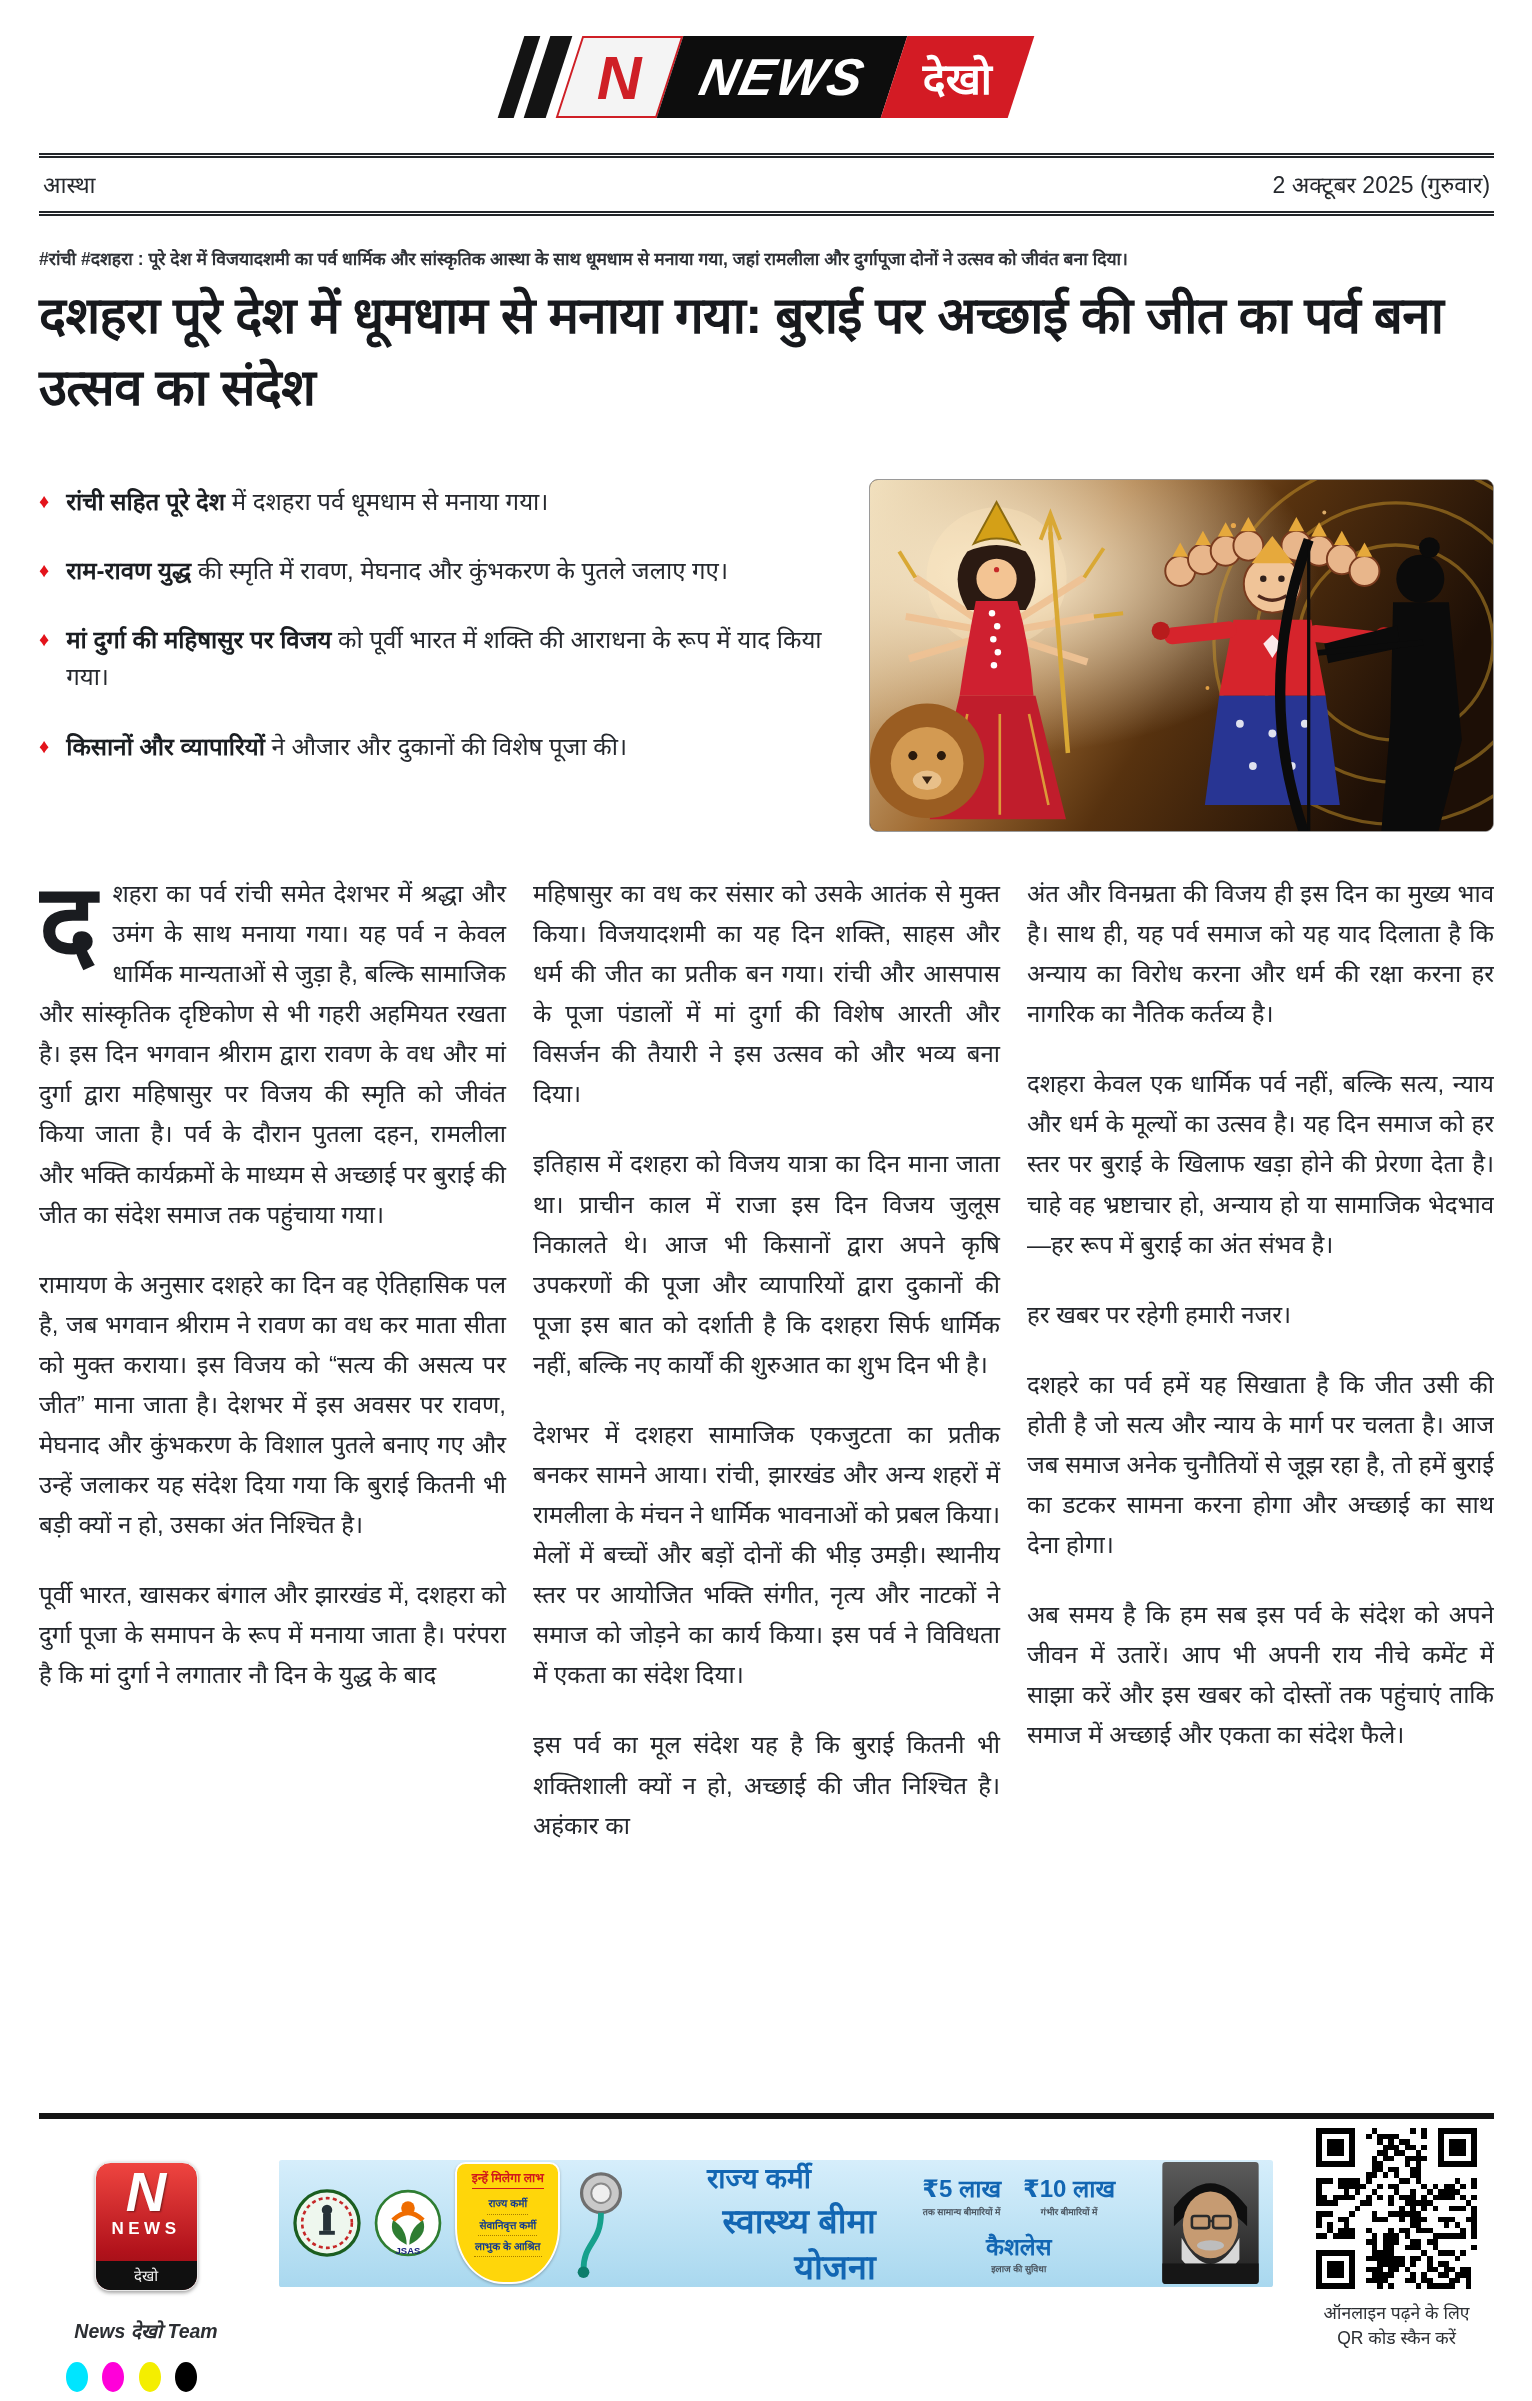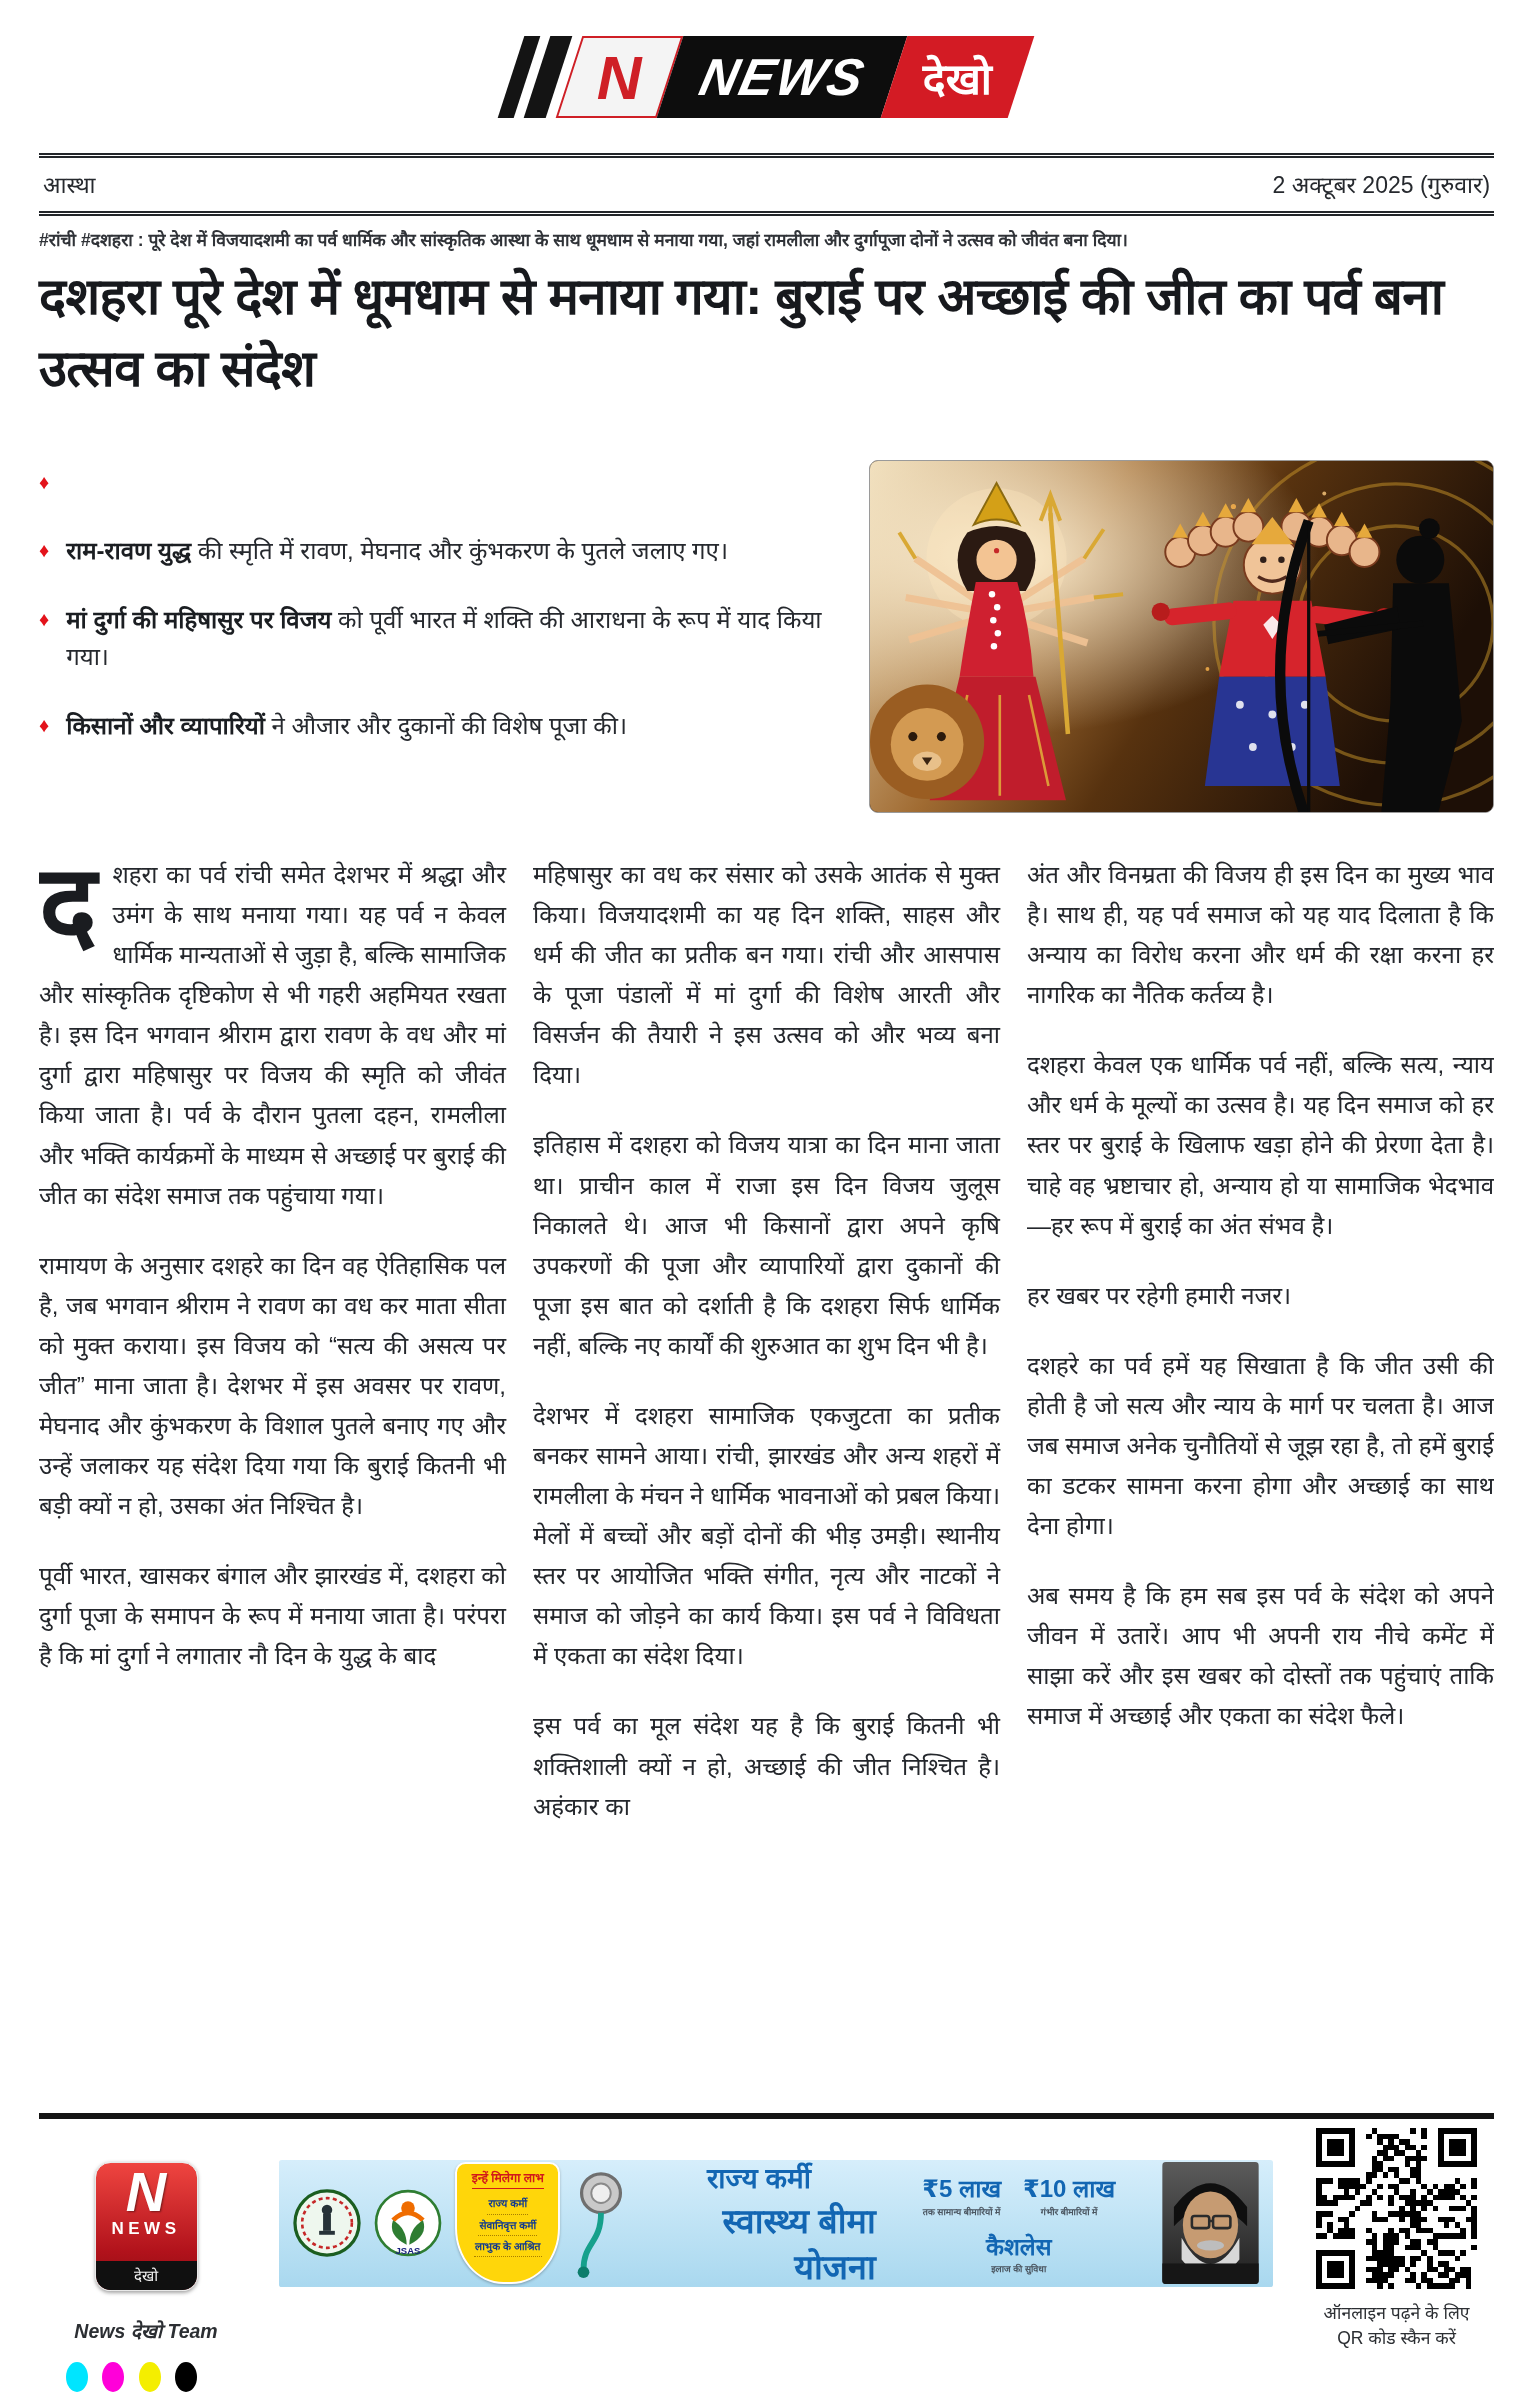--- a/index.html
+++ b/index.html
@@ -16,21 +16,21 @@
   .lg-news{width:224px;background:#0d0d0d;display:flex;align-items:center;justify-content:center;}
   .lg-news span{transform:skewX(6deg);font-size:52px;font-weight:900;font-style:italic;color:#fff;letter-spacing:1.9px;}
   .lg-dekho{width:127px;background:#d31b24;display:flex;align-items:center;justify-content:center;}
   .lg-dekho span{transform:skewX(18deg);font-size:43px;font-weight:800;color:#fff;}
 
   
   .masthead{margin:35px 39px 0;border-top:5.8px double #23262a;border-bottom:5.8px double #23262a;}
   .masthead-inner{display:flex;justify-content:space-between;align-items:center;padding:10.4px 3.9px;}
   .masthead-inner .sec{font-size:23px;color:#26292e;}
   .masthead-inner .date{font-size:23px;color:#26292e;}
-  .tagline{margin:11px 39px 0;font-size:17.5px;font-weight:700;color:#303338;}
+  .tagline{margin:30px 39px 0;font-size:17.5px;font-weight:700;color:#303338;}
 
   
   .headline{margin:10.4px 39px 0;font-size:51px;line-height:1.40;font-weight:900;color:#17191d;letter-spacing:-0.6px;}
 
   
   .lead{display:flex;gap:30px;margin:56px 39px 0;align-items:flex-start;}
   .bullets{flex:1;min-width:0;padding-top:3.9px;}
   .bullet{display:flex;gap:17px;margin-bottom:32px;font-size:24px;line-height:1.55;color:#26292e;}
   .bullet .dia{color:#e3131b;font-size:20px;line-height:1.8;flex:none;}
   .bullet b{font-weight:800;color:#1b1e22;}
@@ -108,20 +108,21 @@
   </div>
 
   <div class="tagline">#रांची #दशहरा : पूरे देश में विजयादशमी का पर्व धार्मिक और सांस्कृतिक आस्था के साथ धूमधाम से मनाया गया, जहां रामलीला और दुर्गापूजा दोनों ने उत्सव को जीवंत बना दिया।</div>
 
   <h1 class="headline">दशहरा पूरे देश में धूमधाम से मनाया गया: बुराई पर अच्छाई की जीत का पर्व बना उत्सव का संदेश</h1>
 
   <div class="lead">
     <div class="bullets">
       <div class="bullet">
         <span class="dia">♦</span>
+        <span><b>रांची सहित पूरे देश</b><span> में दशहरा पर्व धूमधाम से मनाया गया।</span></span>
       </div>
       <div class="bullet">
         <span class="dia">♦</span>
         <span><b>राम-रावण युद्ध</b><span> की स्मृति में रावण, मेघनाद और कुंभकरण के पुतले जलाए गए।</span></span>
       </div>
       <div class="bullet">
         <span class="dia">♦</span>
         <span><b>मां दुर्गा की महिषासुर पर विजय</b><span> को पूर्वी भारत में शक्ति की आराधना के रूप में याद किया गया।</span></span>
       </div>
       <div class="bullet">

